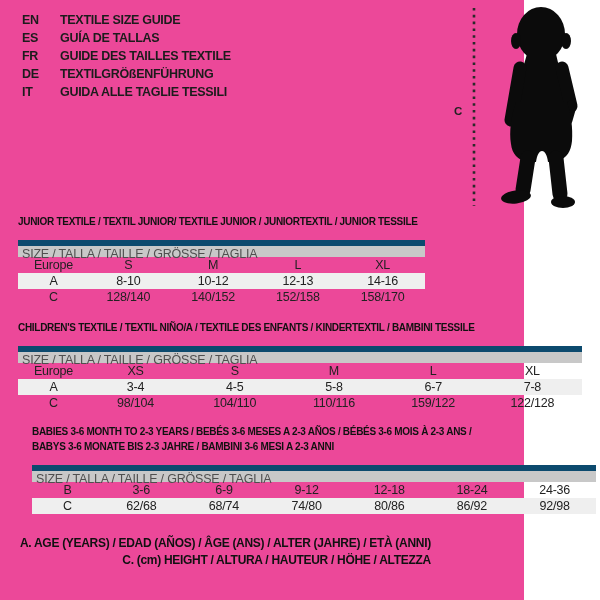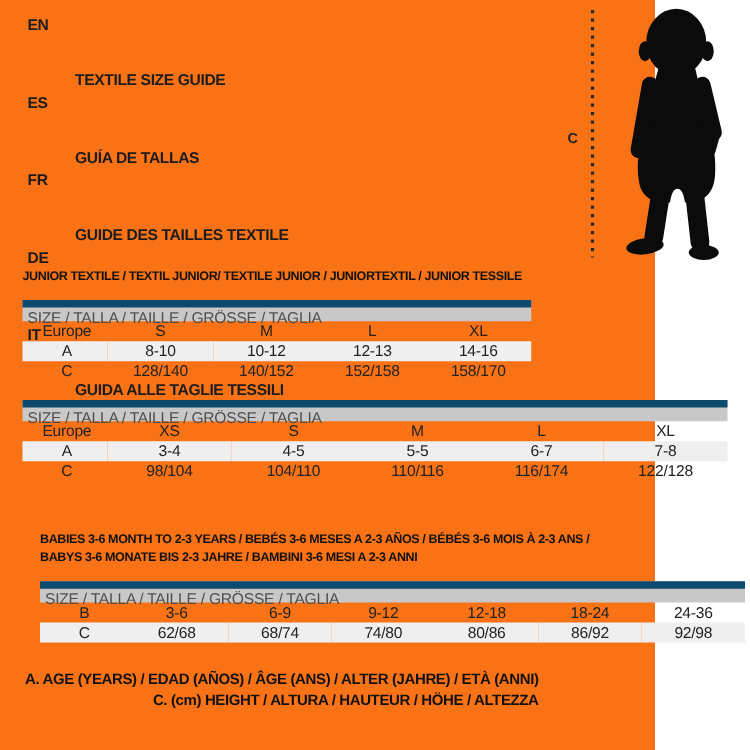--- a/index.html
+++ b/index.html
@@ -3,30 +3,30 @@
 <meta charset="utf-8">
 <style>
   * { margin: 0; padding: 0; box-sizing: border-box; }
   html, body { background: #ffffff; }
   body {
     width: 600px; height: 600px;
     font-family: "Liberation Sans", sans-serif;
     color: #1c1c1c;
     overflow: hidden;
   }
-  .page { position: relative; width: 524px; height: 600px; background: #f97316; padding-left: 43px; }
+  .page { position: relative; width: 524px; height: 600px; background: #ec4899; padding-left: 43px; }
 
   
   .lang-block { position: absolute; left: 22px; top: 11px; }
   .lang-row { display: flex; line-height: 18px; }
   .lang-code {
     width: 38px; font-size: 12.5px; font-weight: bold; letter-spacing: -0.3px;
   }
   .lang-title {
-    font-size: 12.5px; font-weight: bold; letter-spacing: -0.3px; white-space: nowrap; margin-top: 44px;
+    font-size: 12.5px; font-weight: bold; letter-spacing: -0.3px; white-space: nowrap;
   }
 
   
   .figure-area { position: absolute; left: 440px; top: 0; width: 160px; height: 215px; }
   .c-label {
     position: absolute; left: 14px; top: 105px;
     font-size: 11.5px; font-weight: bold; color: #222;
   }
   .dash-line { position: absolute; left: 31px; top: 6px; }
   .baby-svg { position: absolute; left: 42px; top: 4px; }
@@ -140,45 +140,48 @@
             <td>C</td>
             <td>128/140</td>
             <td>140/152</td>
             <td>152/158</td>
             <td>158/170</td>
           </tr>
         </tbody>
       </table>
     </div>
   <div class="section sec2">
+      <div class="title-wrap">
+        <div class="section-title">CHILDREN'S TEXTILE / TEXTIL NIÑO/A / TEXTILE DES ENFANTS / KINDERTEXTIL / BAMBINI TESSILE</div>
+      </div>
       <div class="size-bar">SIZE / TALLA / TAILLE / GRÖSSE / TAGLIA</div>
       <table class="size-table">
         <tbody>
           <tr>
             <td>Europe</td>
             <td>XS</td>
             <td>S</td>
             <td>M</td>
             <td>L</td>
             <td>XL</td>
           </tr>
           <tr>
             <td>A</td>
             <td>3-4</td>
             <td>4-5</td>
-            <td>5-5</td>
+            <td>5-8</td>
             <td>6-7</td>
             <td>7-8</td>
           </tr>
           <tr>
             <td>C</td>
             <td>98/104</td>
             <td>104/110</td>
             <td>110/116</td>
-            <td>116/174</td>
+            <td>159/122</td>
             <td>122/128</td>
           </tr>
         </tbody>
       </table>
     </div>
   <div class="section sec3">
       <div class="title-wrap">
         <div class="section-title">BABIES 3-6 MONTH TO 2-3 YEARS / BEBÉS 3-6 MESES A 2-3 AÑOS / BÉBÉS 3-6 MOIS À 2-3 ANS /</div>
         <div class="section-title">BABYS 3-6 MONATE BIS 2-3 JAHRE / BAMBINI 3-6 MESI A 2-3 ANNI</div>
       </div>

